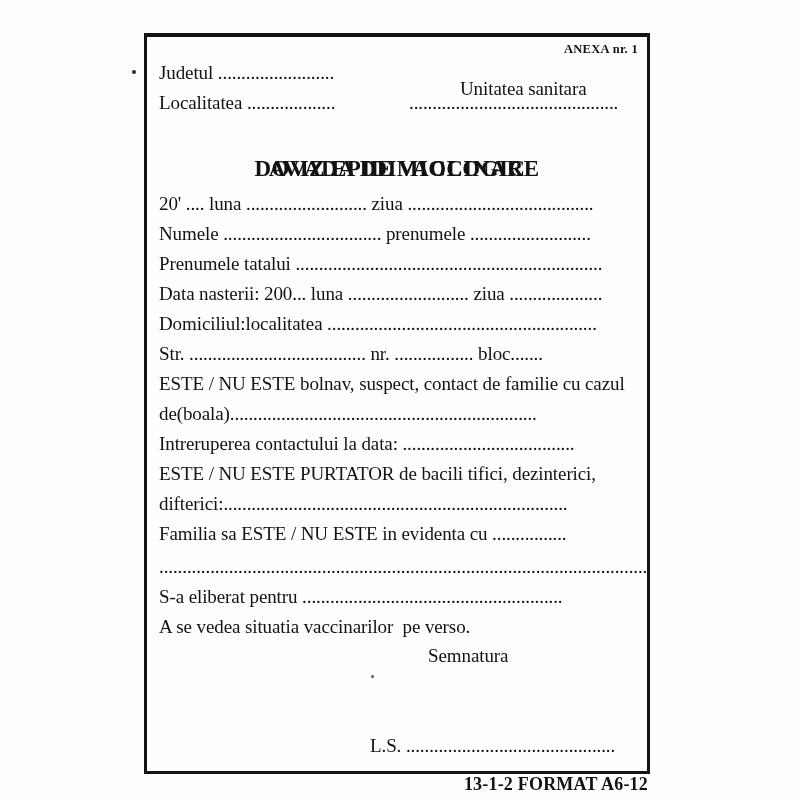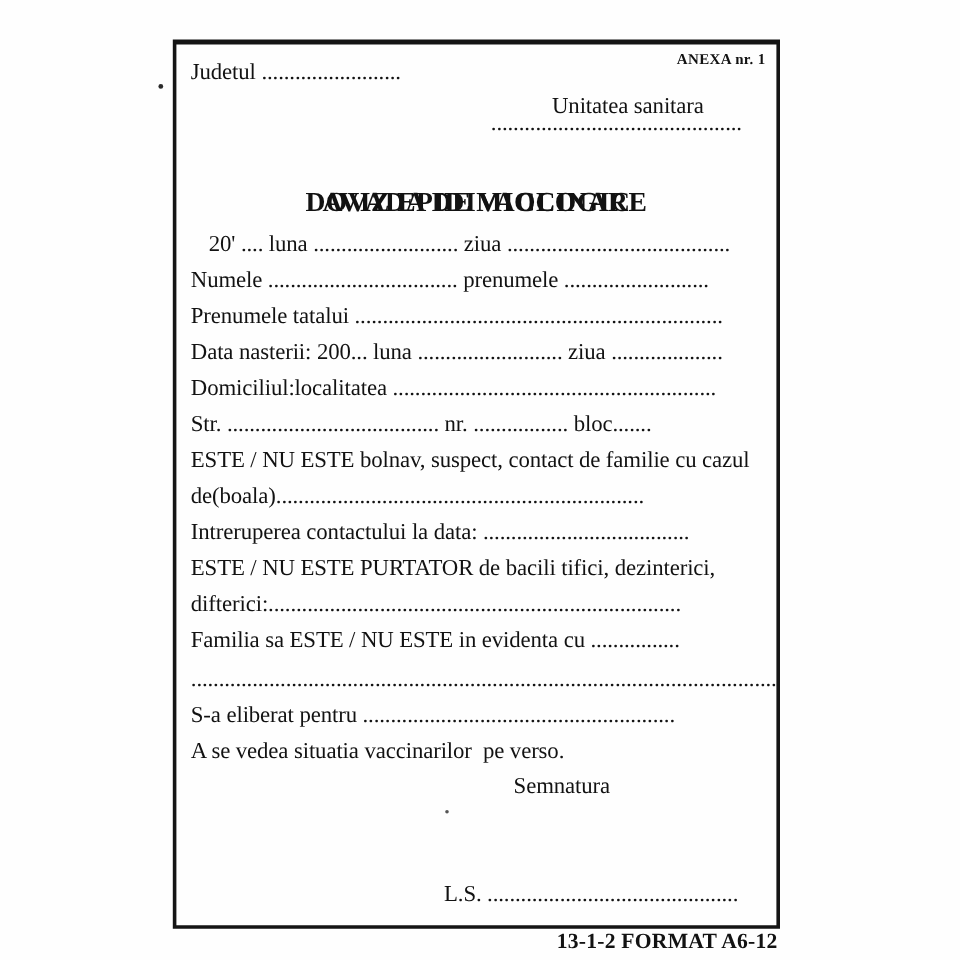--- a/index.html
+++ b/index.html
@@ -81,29 +81,30 @@
 
 <div class="sheet">
 
   <div class="speck"></div>
   <div class="speck2"></div>
 
   <div class="form-box">
 
     <div class="abs anexa">ANEXA nr. 1</div>
 
-    <div class="abs body-text" style="left:12px; top:13px;">Judetul .........................</div>
+    <div class="abs body-text" style="left:12px; top:25px;">Judetul .........................</div>
     <div class="abs body-text" style="left:313px; top:25px;margin-top:16px;">Unitatea sanitara</div>
 
+    <div class="abs body-text" style="left:12px; top:55px;">Localitatea ...................</div>
     <div class="abs body-text" style="left:262px; top:55px;">.............................................</div>
 
     <div class="title-line" style="top:85px;margin-top:34px;">AVIZ EPIDIMIOLOGIC</div>
     <div class="title-line" style="top:119px;">DOVADA DE VACCINARE</div>
 
-    <div class="abs body-text" style="left:12px; top:156px;margin-left:15px;">20' .... luna .......................... ziua ........................................</div>
+    <div class="abs body-text" style="left:12px; top:156px;">20' .... luna .......................... ziua ........................................</div>
     <div class="abs body-text" style="left:12px; top:186px;">Numele .................................. prenumele ..........................</div>
     <div class="abs body-text" style="left:12px; top:216px;">Prenumele tatalui ..................................................................</div>
     <div class="abs body-text" style="left:12px; top:246px;">Data nasterii: 200... luna .......................... ziua ....................</div>
     <div class="abs body-text" style="left:12px; top:276px;">Domiciliul:localitatea ..........................................................</div>
     <div class="abs body-text" style="left:12px; top:306px;">Str. ...................................... nr. ................. bloc.......</div>
     <div class="abs body-text" style="left:12px; top:336px;">ESTE / NU ESTE bolnav, suspect, contact de familie cu cazul</div>
     <div class="abs body-text" style="left:12px; top:366px;">de(boala)..................................................................</div>
     <div class="abs body-text" style="left:12px; top:396px;">Intreruperea contactului la data: .....................................</div>
     <div class="abs body-text" style="left:12px; top:426px;">ESTE / NU ESTE PURTATOR de bacili tifici, dezinterici,</div>
     <div class="abs body-text" style="left:12px; top:456px;">difterici:..........................................................................</div>

